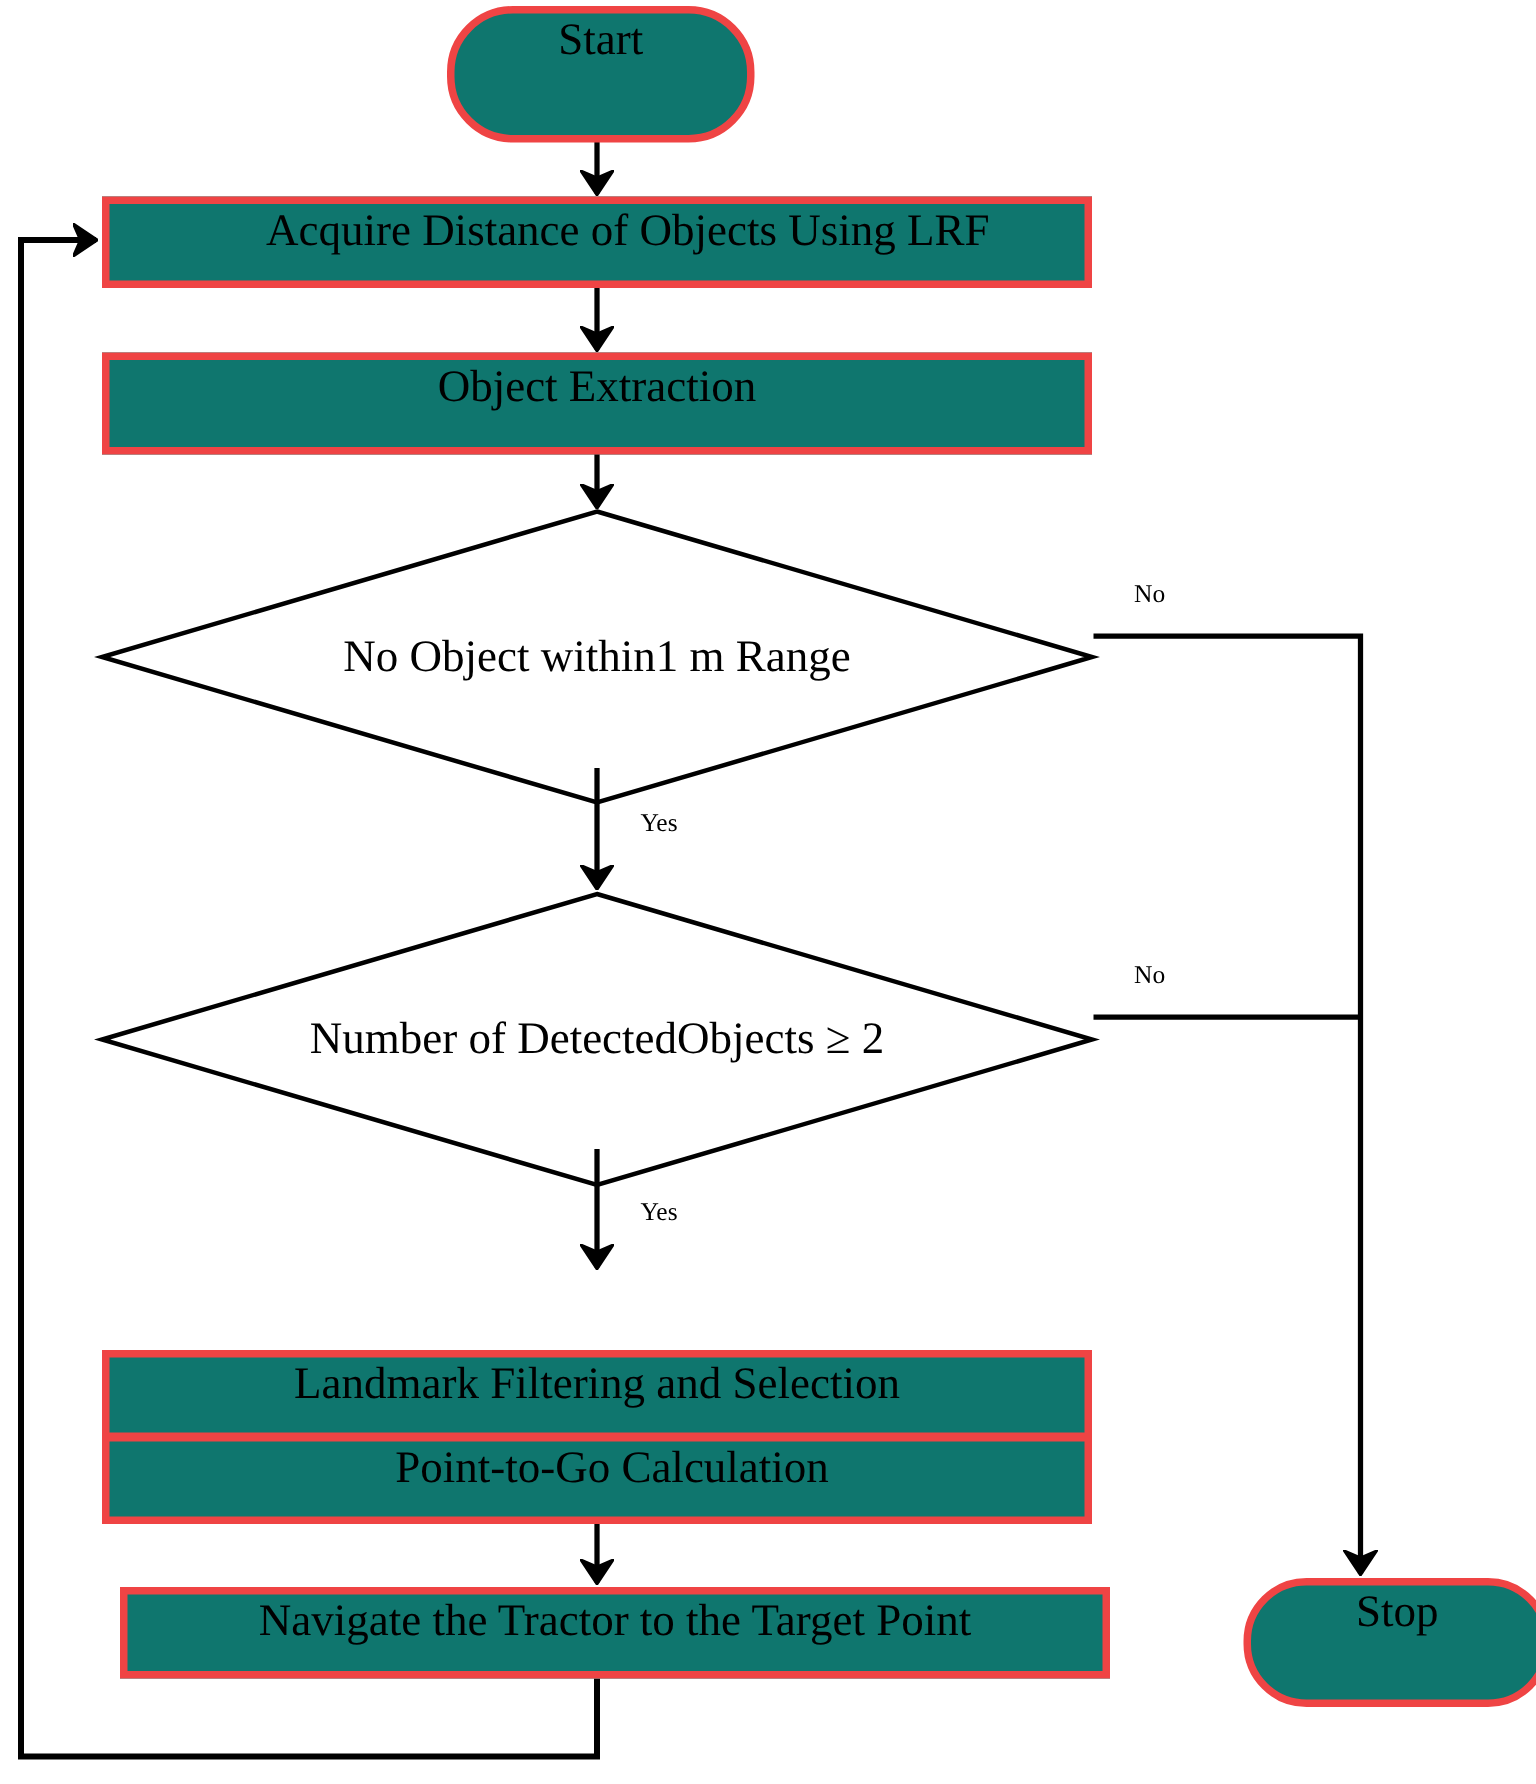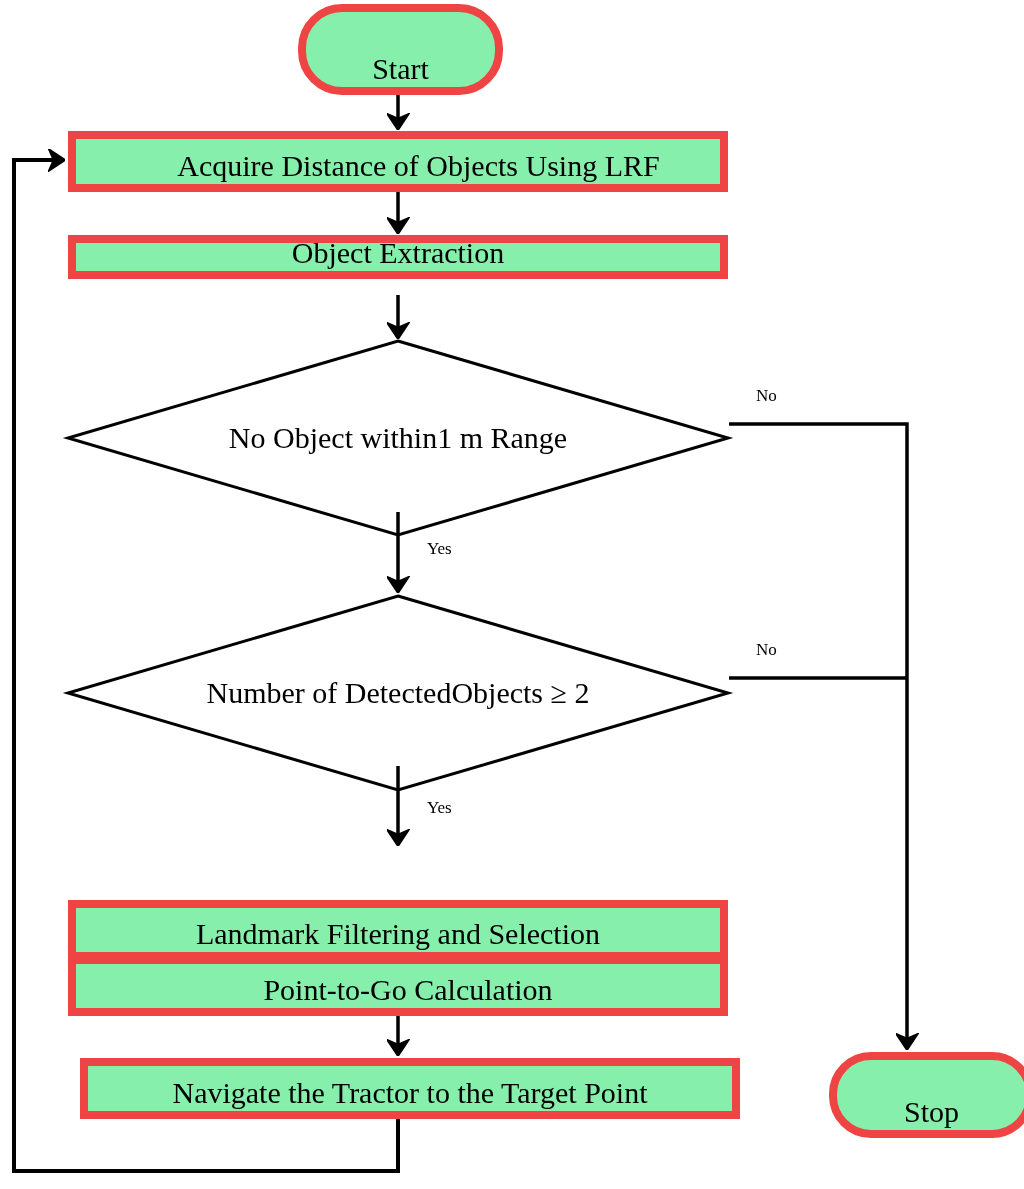--- a/index.html
+++ b/index.html
@@ -19,24 +19,24 @@
   #edges-svg {
     position: absolute;
     left: 0;
     top: 0;
     width: 1024px;
     height: 1189px;
   }
   .node {
     position: absolute;
     box-sizing: border-box;
-    background: #86efac;
-    border: 8px solid #ef4444;
+    background: #0f766e;
+    border: 5px solid #ef4444;
     display: flex;
-    align-items: flex-end;
+    align-items: flex-start;
     justify-content: center;
     text-align: center;
     font-size: 30px;
     line-height: 1.2;
   }
   .terminator {
     border-radius: 44px;
   }
   .diamond-text {
     position: absolute;
@@ -91,21 +91,21 @@
   </div>
 
   <div class="node terminator" style="left:829px; top:1052px; width:205px; height:86px; border-radius:42px;">
     <span>Stop</span>
   </div>
 
   <div class="node" style="left:68px; top:131px; width:660px; height:61px;padding-left:41px;">
     <span>Acquire Distance of Objects Using LRF</span>
   </div>
 
-  <div class="node" style="left:68px; top:235px; width:660px; height:44px;">
+  <div class="node" style="left:68px; top:235px; width:660px; height:68px;">
     <span>Object Extraction</span>
   </div>
 
   <div class="node" style="left:68px; top:900px; width:660px; height:60px;">
     <span>Landmark Filtering and Selection</span>
   </div>
 
   <div class="node" style="left:68px; top:956px; width:660px; height:60px;padding-left:20px;">
     <span>Point-to-Go Calculation</span>
   </div>

